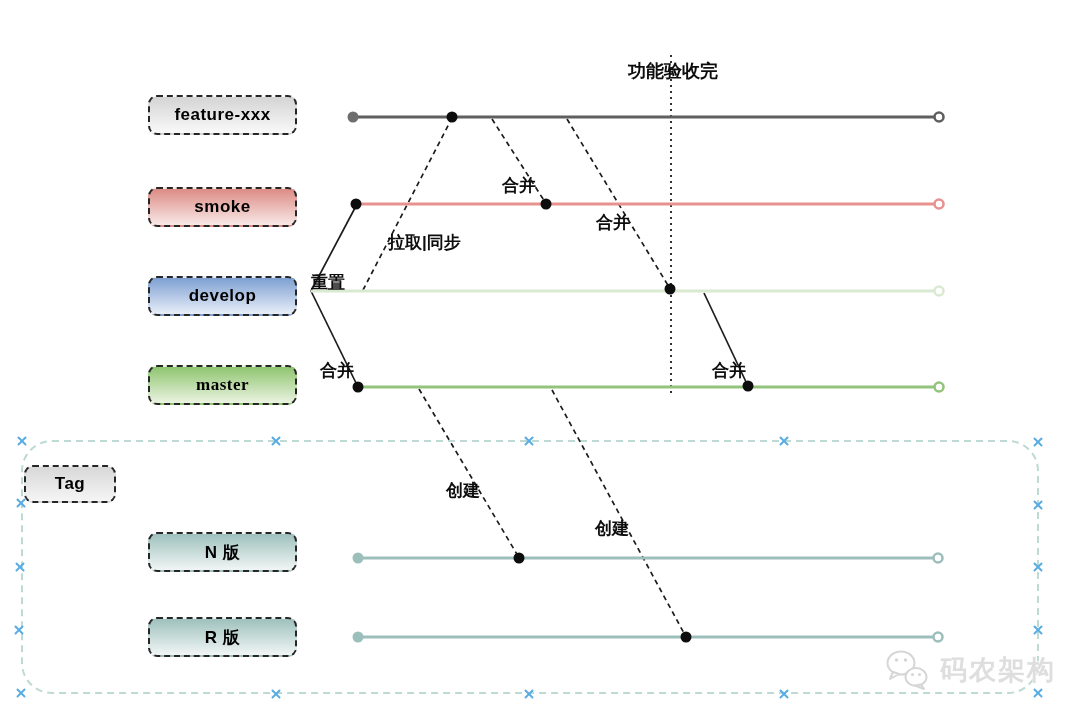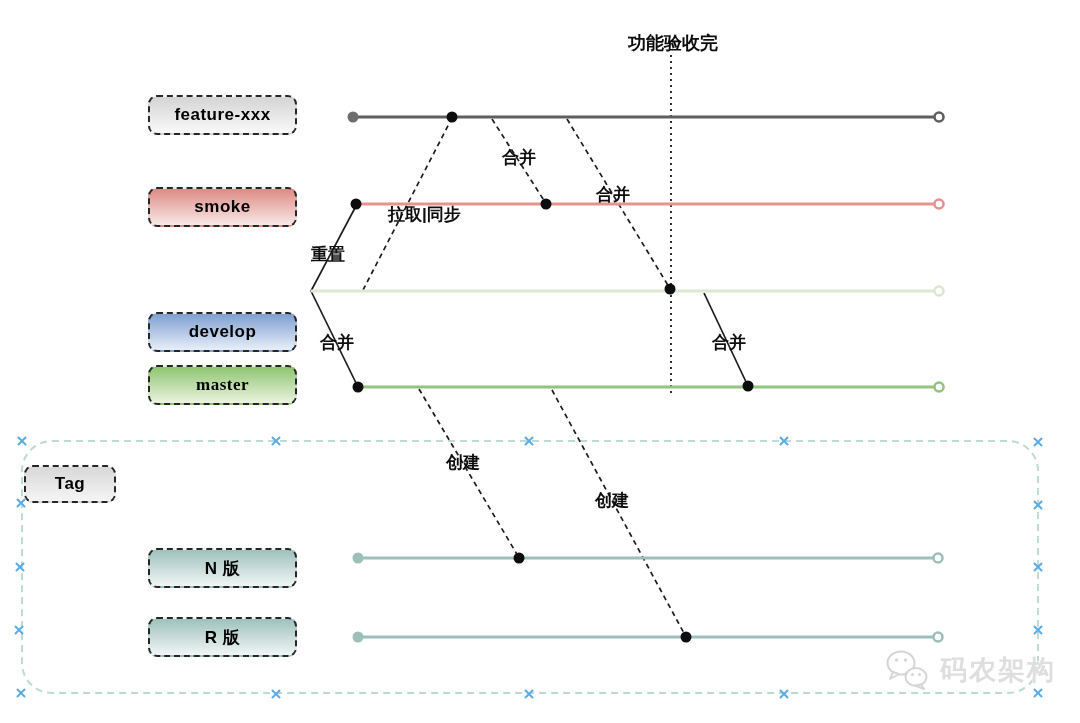--- a/index.html
+++ b/index.html
@@ -10,29 +10,29 @@
   .layer{position:absolute;left:0;top:0;}
   
   .bbox{
     position:absolute;width:149px;height:40px;box-sizing:border-box;
     border:2px dashed #262626;border-radius:9px;
     display:flex;align-items:center;justify-content:center;
     font-weight:700;font-size:17px;color:#000;letter-spacing:.5px;
   }
   .g-feature{background:linear-gradient(180deg,#d4d4d4 0%,#f9f9f9 100%);}
   .g-smoke{background:linear-gradient(180deg,#dd8b85 0%,#f8e9e7 100%);}
-  .g-develop{background:linear-gradient(180deg,#7ea0d2 0%,#e8eef8 100%);margin-top:36px;}
+  .g-develop{background:linear-gradient(180deg,#7ea0d2 0%,#e8eef8 100%);}
   .g-master{background:linear-gradient(180deg,#8ec56f 0%,#ebf3e1 100%);font-family:Liberation Serif, serif;}
   .g-tag{background:linear-gradient(180deg,#d8d8d8 0%,#f5f5f5 100%);}
   .g-teal{background:linear-gradient(180deg,#9ec1bd 0%,#f1f6f5 100%);}
   .tagbox{width:92px;height:38px;}
   
   .ann{
     position:absolute;font-weight:700;font-size:17px;color:#0d0d0d;
-    white-space:nowrap;line-height:1;
+    white-space:nowrap;line-height:1;margin-top:28px;
   }
   
   .wm{
     position:absolute;left:884px;top:648px;display:flex;align-items:center;gap:10px;
     color:#dedede;font-size:27px;font-weight:700;letter-spacing:2px;
     text-shadow:0 1px 1px rgba(255,255,255,.95), 0 -1px 1px rgba(255,255,255,.95);
     user-select:none;
   }
 </style>
 </head>
@@ -123,21 +123,21 @@
     </div>
   <div class="bbox g-develop" style="left:148px;top:276px;">
       <span>develop</span>
     </div>
   <div class="bbox g-master" style="left:148px;top:365px;">
       <span>master</span>
     </div>
   <div class="bbox g-tag tagbox" style="left:24px;top:465px;">
       <span>Tag</span>
     </div>
-  <div class="bbox g-teal" style="left:148px;top:532px;margin-top:16px;">
+  <div class="bbox g-teal" style="left:148px;top:532px;">
       <span>N 版</span>
     </div>
   <div class="bbox g-teal" style="left:148px;top:617px;">
       <span>R 版</span>
     </div>
 
   <div class="ann" style="left:628px;top:34px;font-size:18px;">功能验收完</div>
   <div class="ann" style="left:502px;top:149px;">合并</div>
   <div class="ann" style="left:596px;top:186px;">合并</div>
   <div class="ann" style="left:388px;top:206px;">拉取|同步</div>

